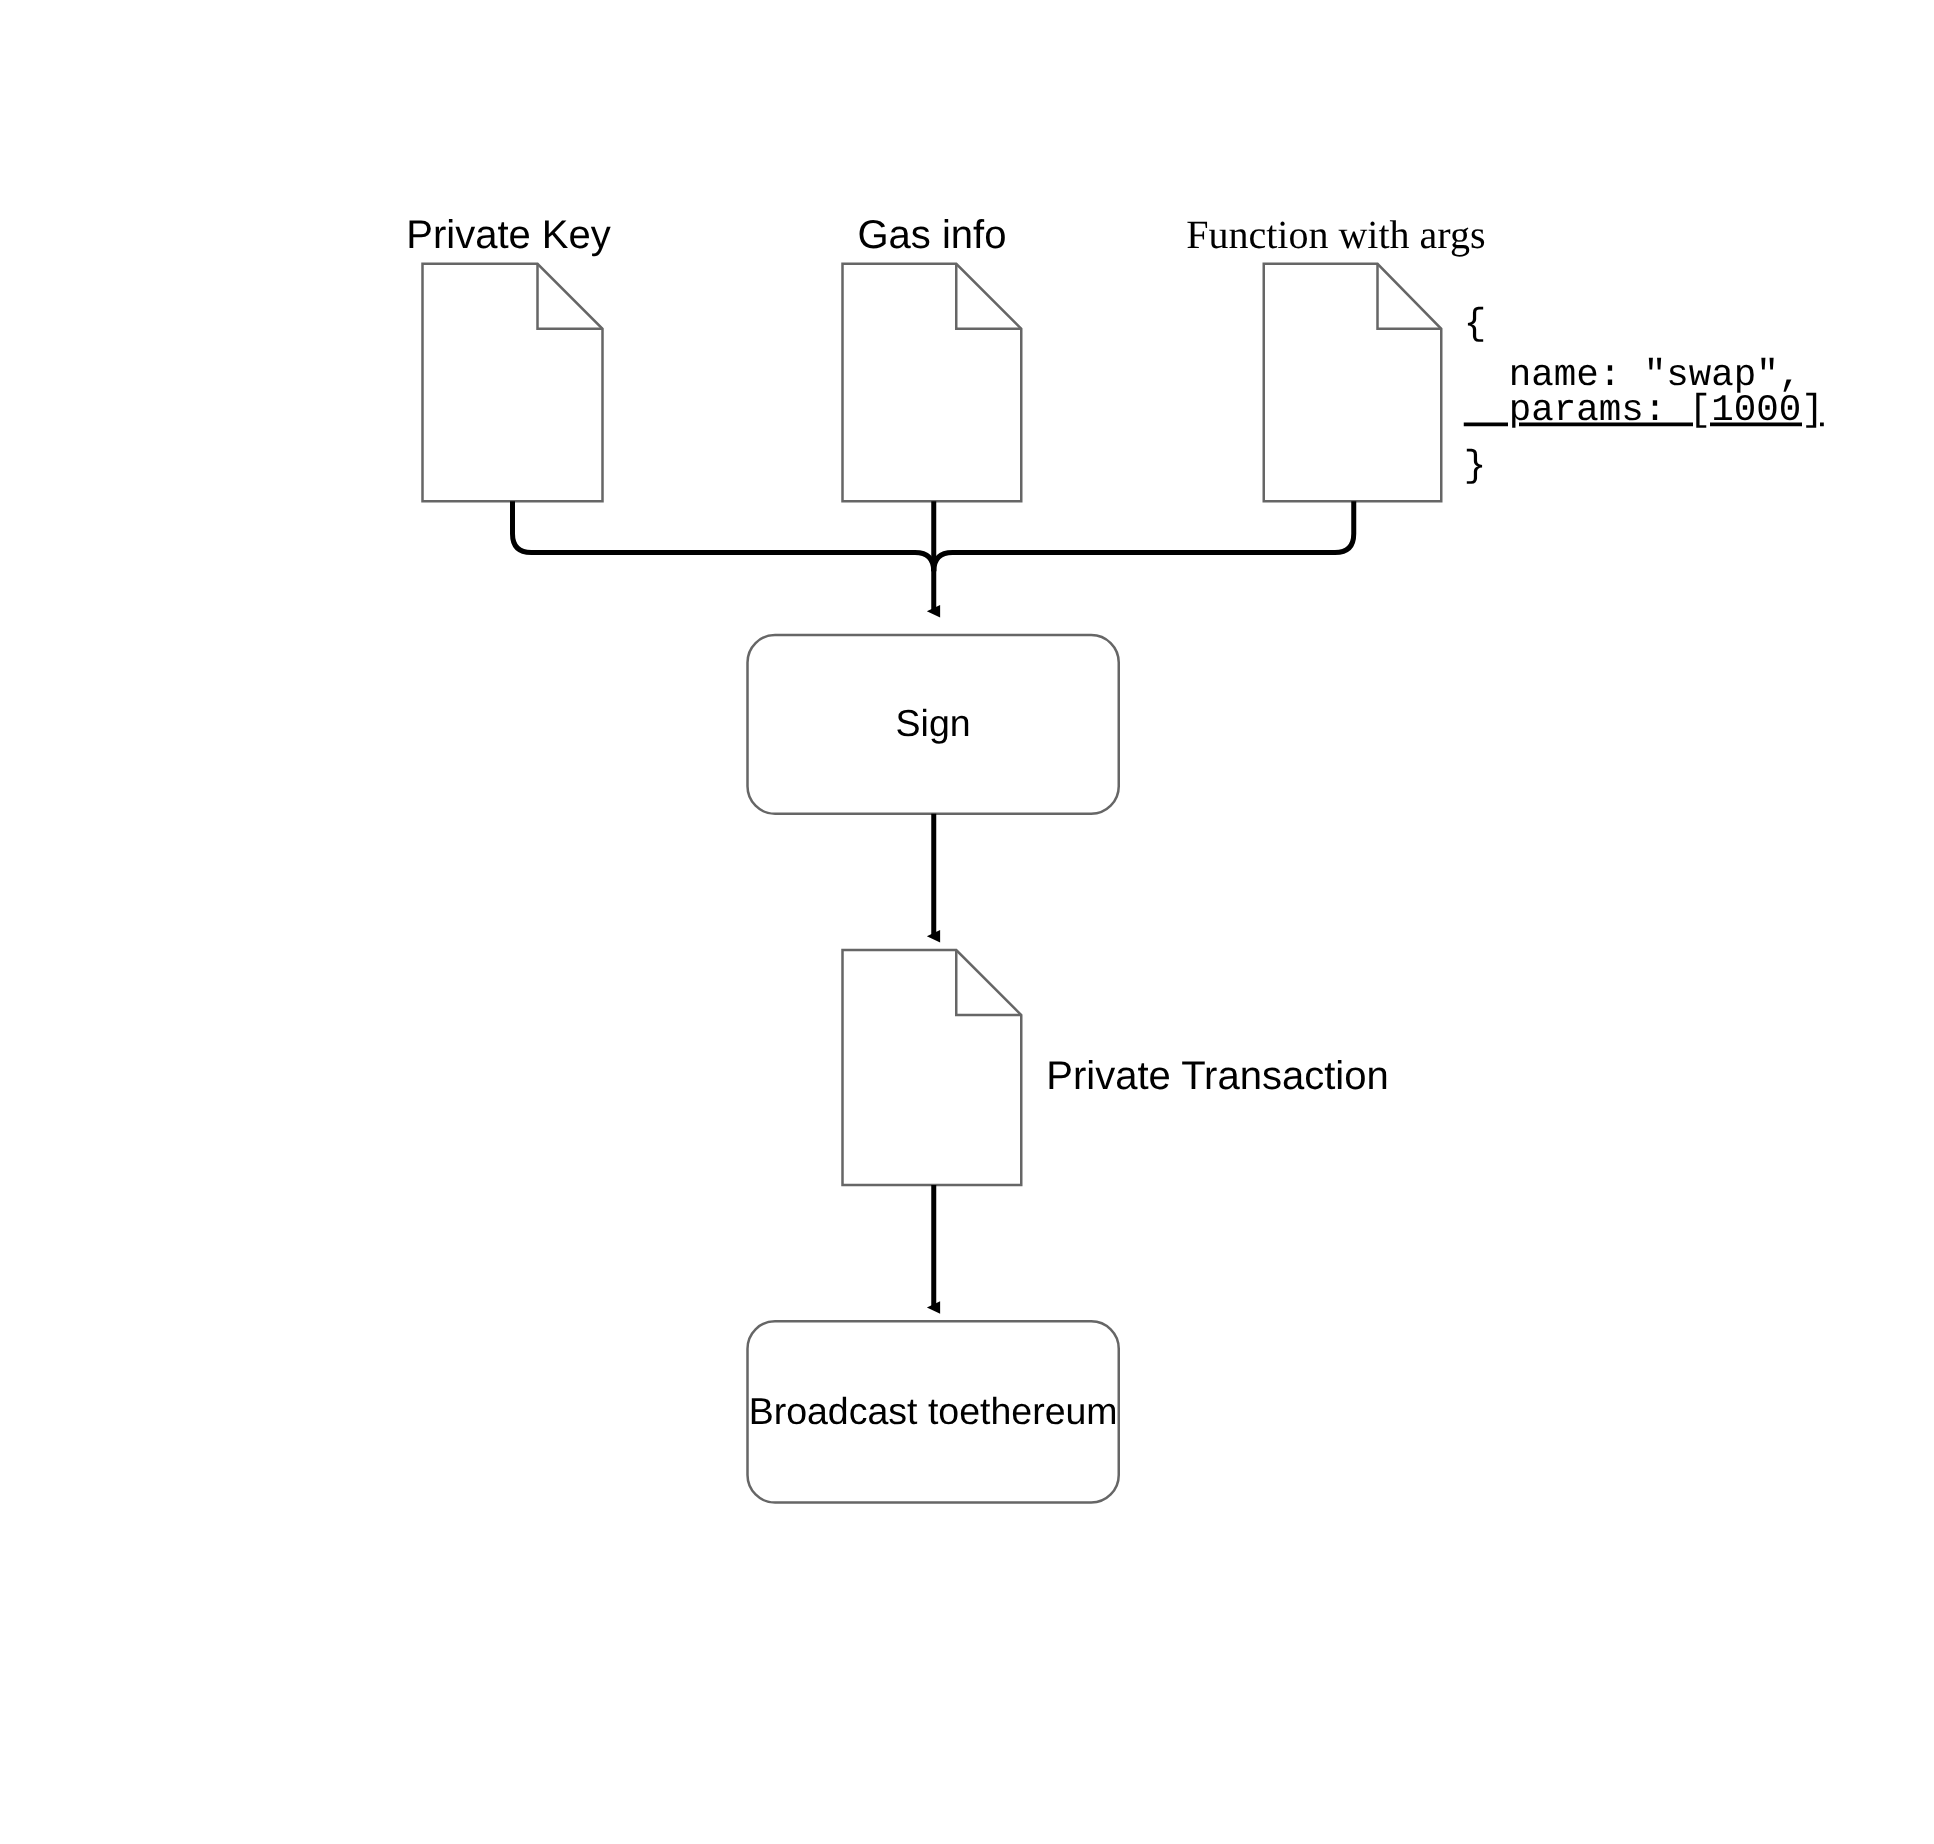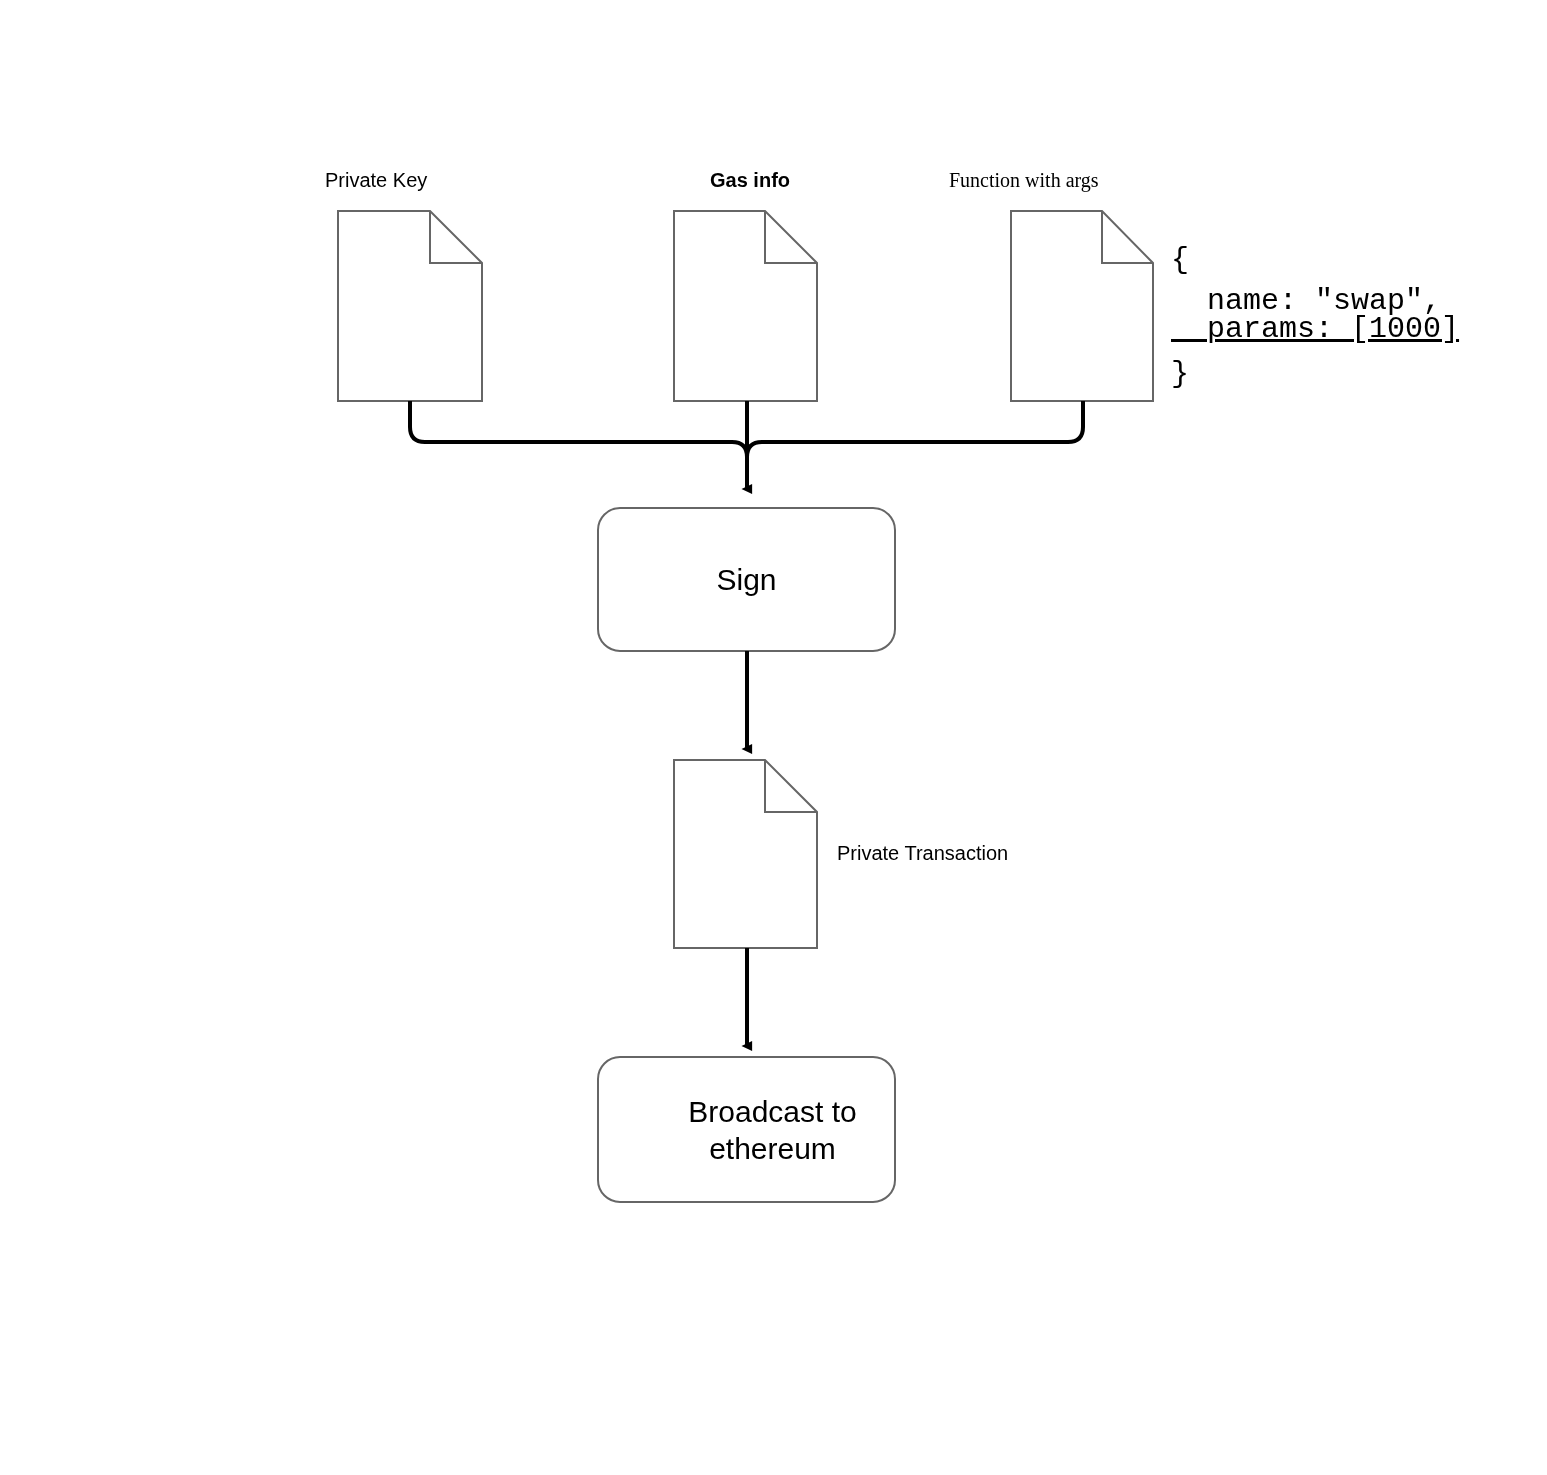--- a/index.html
+++ b/index.html
@@ -22,21 +22,21 @@
   #diagram-svg {
     position: absolute;
     left: 0;
     top: 0;
     width: 1547px;
     height: 1475px;
   }
   .caption {
     position: absolute;
     font-family: "Liberation Sans", sans-serif;
-    font-size: 20px;
+    font-size: 32px;
     color: #000000;
     white-space: nowrap;
   }
   .code-block {
     position: absolute;
     font-family: "Liberation Mono", "DejaVu Sans Mono", monospace;
     font-size: 30px;
     line-height: 35px;
     color: #000000;
     white-space: pre;
@@ -89,31 +89,31 @@
     <path d="M674,760 L765,760 L817,812 L817,948 L674,948 Z" fill="#ffffff" stroke="#666666" stroke-width="2"></path>
     <path d="M765,760 L765,812 L817,812" fill="none" stroke="#666666" stroke-width="2"></path>
 
     <path d="M747,948 L747,1046" fill="none" stroke="#000000" stroke-width="4" marker-end="url(#arrowhead)"></path>
 
     <rect x="598" y="1057" width="297" height="145" rx="22" ry="22" fill="#ffffff" stroke="#666666" stroke-width="2"></rect>
   </svg>
 
   <div class="caption" style="left:325px; top:169px;">Private Key</div>
 
-  <div class="caption" style="left:710px; top:169px;font-weight:bold;">Gas info</div>
+  <div class="caption" style="left:686px; top:169px;">Gas info</div>
 
   <div class="caption" style="left:949px; top:169px;font-family:Liberation Serif, serif;">Function with args</div>
 
   <div class="code-block" style="left:1171px; top:243px;">{</div>
   <div class="code-block" style="left:1171px; top:284px;">  name: "swap",</div>
   <div class="code-block" style="left:1171px; top:312px;text-decoration:underline;">  params: [1000]</div>
   <div class="code-block" style="left:1171px; top:357px;">}</div>
 
   <div class="box-text" style="left:598px; top:508px; width:297px; height:143px;">Sign</div>
 
   <div class="caption" style="left:837px; top:842px;">Private Transaction</div>
 
-  <div class="box-text" style="left:598px; top:1057px; width:297px; height:145px; flex-direction:column;margin-left:26px;">
+  <div class="box-text" style="left:598px; top:1057px; width:297px; height:145px; flex-direction:row;">
     <span>Broadcast to</span>
     <span>ethereum</span>
   </div>
 
 </div>
 
 </body></html>

